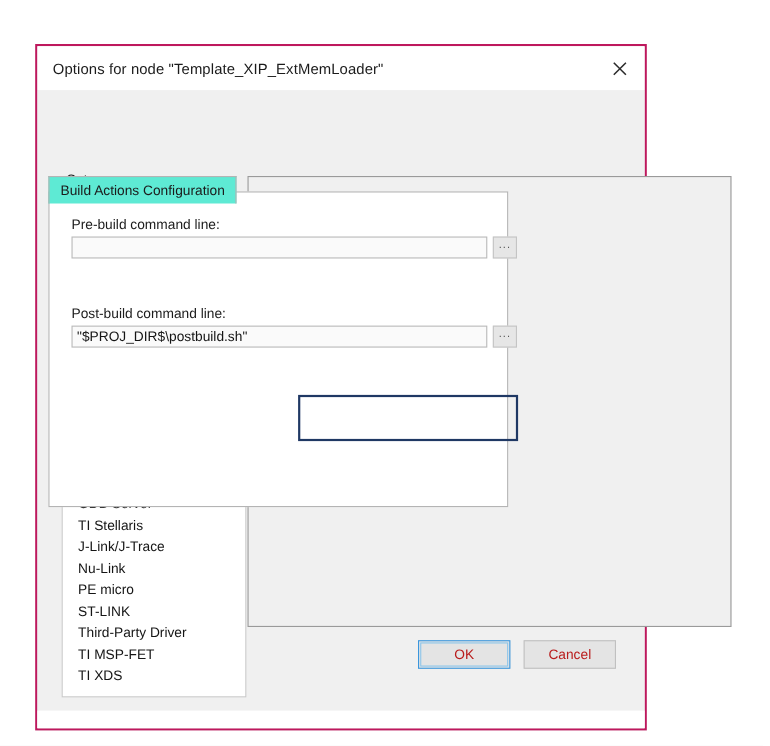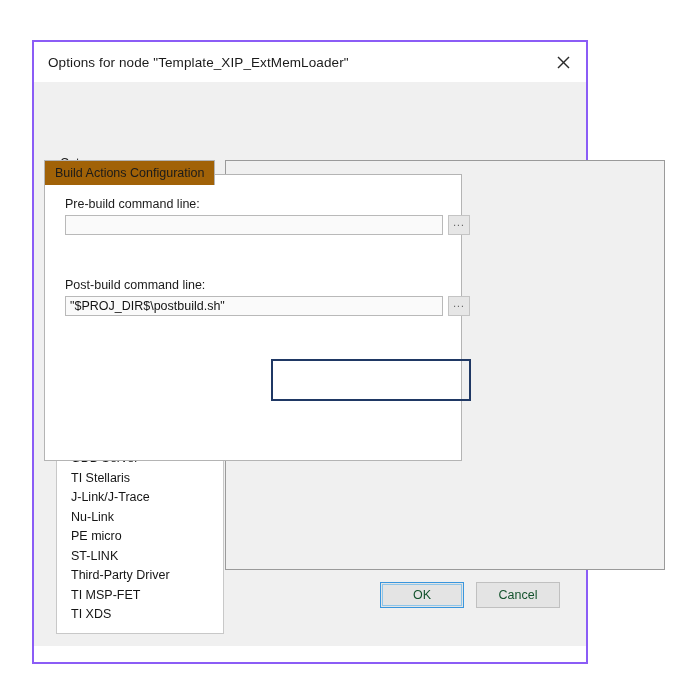--- a/index.html
+++ b/index.html
@@ -16,21 +16,21 @@
   }
 
   
   .dialog {
     position: absolute;
     left: 32px;
     top: 40px;
     width: 556px;
     height: 624px;
     box-sizing: border-box;
-    border: 2px solid #8b5cf6;
+    border: 2px solid #be185d;
     background: #f0f0f0;
     display: flex;
     flex-direction: column;
   }
 
   .titlebar {
     height: 40px;
     background: #ffffff;
     display: flex;
     align-items: center;
@@ -127,21 +127,21 @@
 
   
   .tab-strip {
     position: absolute;
     left: 10px;
     top: 78px;
     display: flex;
     align-items: flex-end;
   }
   .tab {
-    background: #a16207;
+    background: #5eead4;
     border: 1px solid #b4b4b4;
     border-bottom: none;
     font-size: 12.5px;
     color: #1b1b1b;
     padding: 5px 10px 5px 10px;
     white-space: nowrap;
     cursor: pointer;
     position: relative;
     z-index: 3;
   }
@@ -221,21 +221,21 @@
     gap: 12px;
   }
   .dlg-btn {
     width: 84px;
     height: 26px;
     box-sizing: border-box;
     background: #e4e4e4;
     border: 1px solid #c0c0c0;
     font-family: "Liberation Sans", sans-serif;
     font-size: 12.5px;
-    color: #14532d;
+    color: #b91c1c;
     cursor: pointer;
   }
   .dlg-btn.default {
     border: 1px solid #3a96dd;
     outline: 1px solid #8cc5ea;
     outline-offset: -3px;
   }
 </style>
 </head>
 <body>

